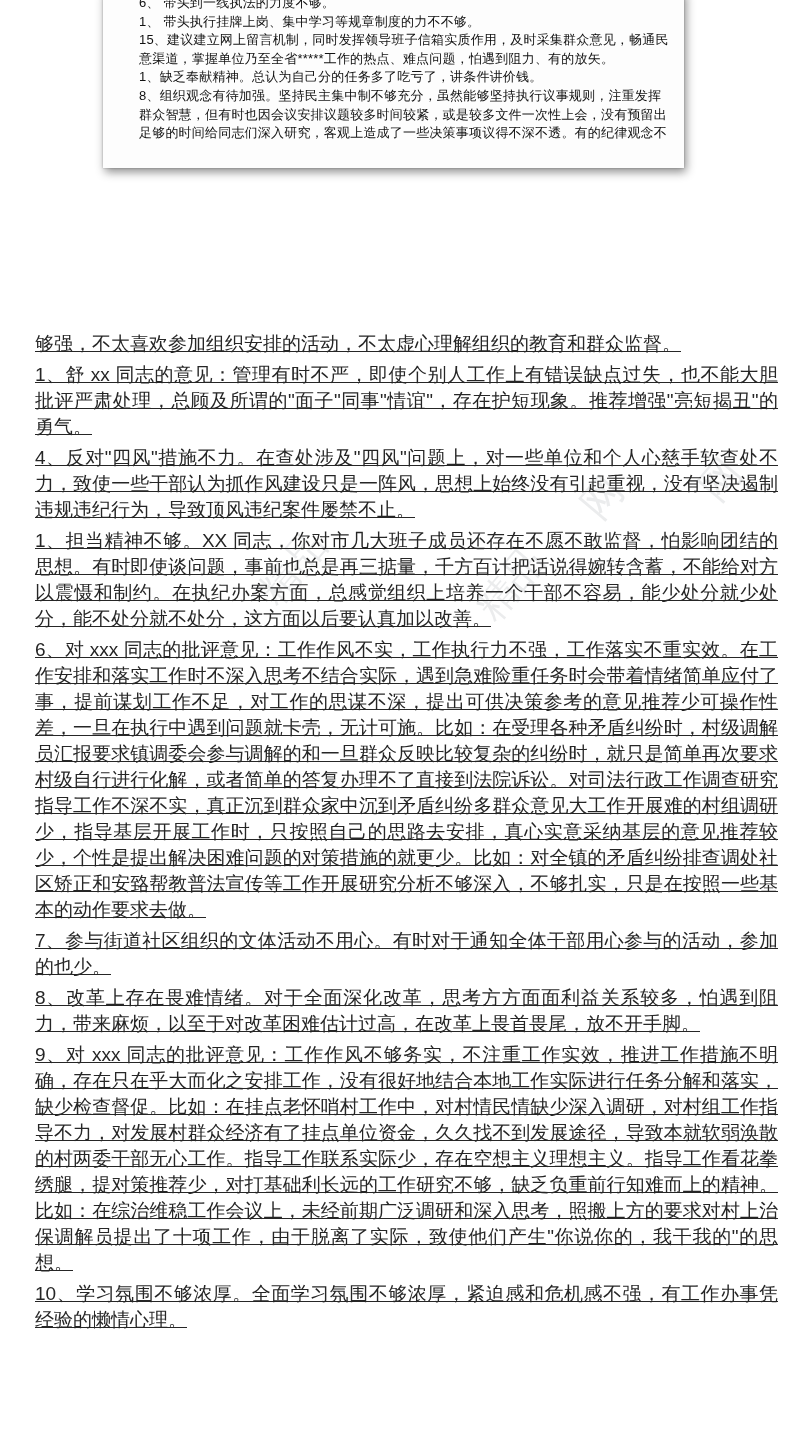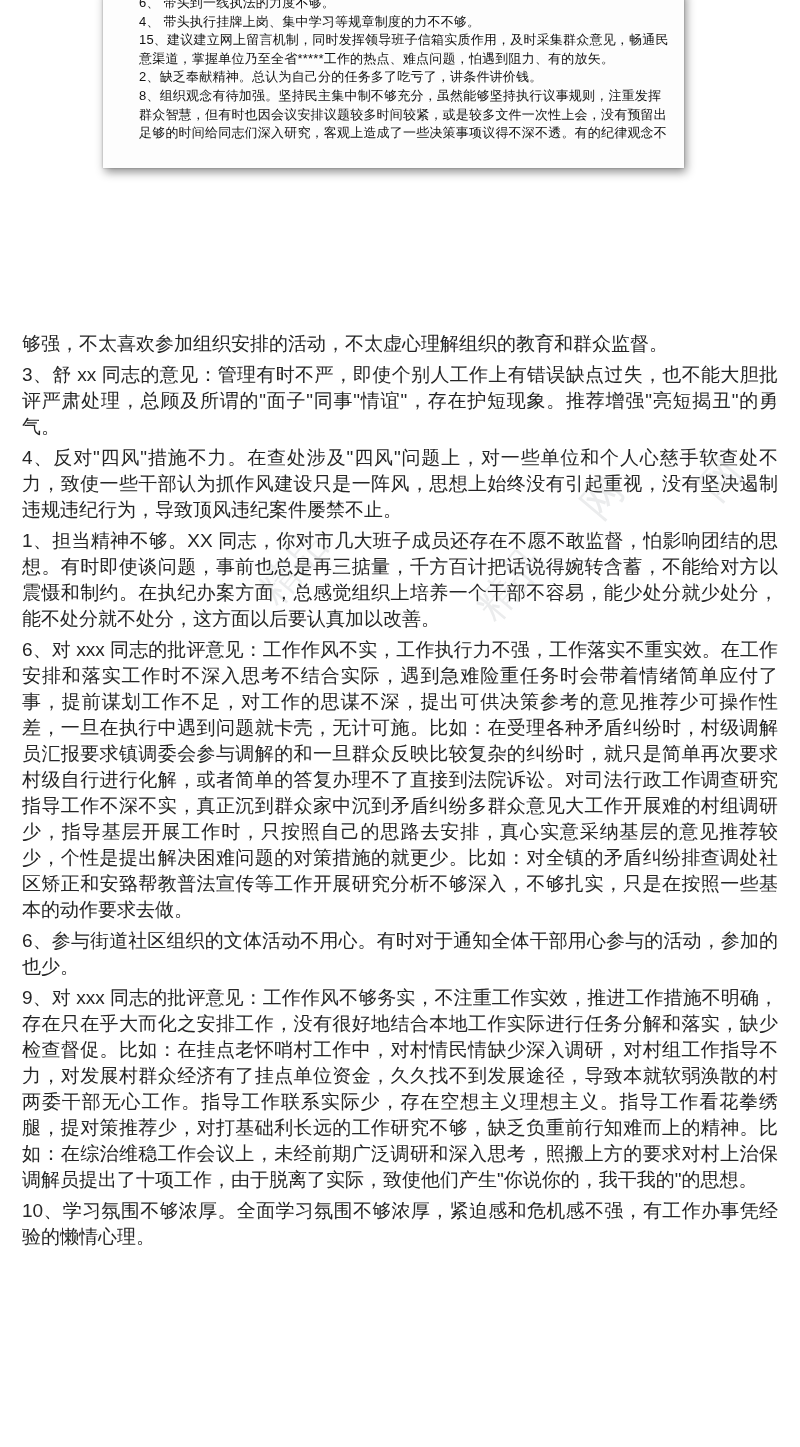--- a/index.html
+++ b/index.html
@@ -43,58 +43,60 @@
     position: absolute;
     left: 22px;
     top: 331px;
     width: 756px;
     color: #262626;
     font-size: 19px;
     line-height: 26px;
     text-align: justify;
   }
   .doc-body p {
-    margin: 0 0 5px 0;
+    margin: 0 0 5px 13px;
     padding: 0;
+    text-decoration: underline;
   }
   
   .wm {
     position: absolute;
     color: rgba(128, 134, 146, 0.16);
     font-size: 40px;
     transform: rotate(-50deg);
     pointer-events: none;
     white-space: nowrap;
   }
 </style>
 </head>
 <body>
 
 <div class="stage">
 
   <div class="thumb">
     <div class="thumb-line">6、 带头到一线执法的力度不够。</div>
-    <div class="thumb-line">4、 带头执行挂牌上岗、集中学习等规章制度的力不不够。</div>
+    <div class="thumb-line">1、 带头执行挂牌上岗、集中学习等规章制度的力不不够。</div>
     <div class="thumb-line">15、建议建立网上留言机制，同时发挥领导班子信箱实质作用，及时采集群众意见，畅通民</div>
     <div class="thumb-line">意渠道，掌握单位乃至全省*****工作的热点、难点问题，怕遇到阻力、有的放矢。</div>
-    <div class="thumb-line">2、缺乏奉献精神。总认为自己分的任务多了吃亏了，讲条件讲价钱。</div>
+    <div class="thumb-line">1、缺乏奉献精神。总认为自己分的任务多了吃亏了，讲条件讲价钱。</div>
     <div class="thumb-line">8、组织观念有待加强。坚持民主集中制不够充分，虽然能够坚持执行议事规则，注重发挥</div>
     <div class="thumb-line">群众智慧，但有时也因会议安排议题较多时间较紧，或是较多文件一次性上会，没有预留出</div>
     <div class="thumb-line">足够的时间给同志们深入研究，客观上造成了一些决策事项议得不深不透。有的纪律观念不</div>
   </div>
 
   <span class="wm" style="left:252px; top:540px;">精品</span>
   <span class="wm" style="left:582px; top:470px;">网</span>
   <span class="wm" style="left:470px; top:556px;">精品</span>
   <span class="wm" style="left:700px; top:452px;">网</span>
 
   <div class="doc-body">
     <p>够强，不太喜欢参加组织安排的活动，不太虚心理解组织的教育和群众监督。</p>
-    <p>3、舒 xx 同志的意见：管理有时不严，即使个别人工作上有错误缺点过失，也不能大胆批评严肃处理，总顾及所谓的"面子"同事"情谊"，存在护短现象。推荐增强"亮短揭丑"的勇气。</p>
+    <p>1、舒 xx 同志的意见：管理有时不严，即使个别人工作上有错误缺点过失，也不能大胆批评严肃处理，总顾及所谓的"面子"同事"情谊"，存在护短现象。推荐增强"亮短揭丑"的勇气。</p>
     <p>4、反对"四风"措施不力。在查处涉及"四风"问题上，对一些单位和个人心慈手软查处不力，致使一些干部认为抓作风建设只是一阵风，思想上始终没有引起重视，没有坚决遏制违规违纪行为，导致顶风违纪案件屡禁不止。</p>
     <p>1、担当精神不够。XX 同志，你对市几大班子成员还存在不愿不敢监督，怕影响团结的思想。有时即使谈问题，事前也总是再三掂量，千方百计把话说得婉转含蓄，不能给对方以震慑和制约。在执纪办案方面，总感觉组织上培养一个干部不容易，能少处分就少处分，能不处分就不处分，这方面以后要认真加以改善。</p>
     <p>6、对 xxx 同志的批评意见：工作作风不实，工作执行力不强，工作落实不重实效。在工作安排和落实工作时不深入思考不结合实际，遇到急难险重任务时会带着情绪简单应付了事，提前谋划工作不足，对工作的思谋不深，提出可供决策参考的意见推荐少可操作性差，一旦在执行中遇到问题就卡壳，无计可施。比如：在受理各种矛盾纠纷时，村级调解员汇报要求镇调委会参与调解的和一旦群众反映比较复杂的纠纷时，就只是简单再次要求村级自行进行化解，或者简单的答复办理不了直接到法院诉讼。对司法行政工作调查研究指导工作不深不实，真正沉到群众家中沉到矛盾纠纷多群众意见大工作开展难的村组调研少，指导基层开展工作时，只按照自己的思路去安排，真心实意采纳基层的意见推荐较少，个性是提出解决困难问题的对策措施的就更少。比如：对全镇的矛盾纠纷排查调处社区矫正和安臵帮教普法宣传等工作开展研究分析不够深入，不够扎实，只是在按照一些基本的动作要求去做。</p>
-    <p>6、参与街道社区组织的文体活动不用心。有时对于通知全体干部用心参与的活动，参加的也少。</p>
+    <p>7、参与街道社区组织的文体活动不用心。有时对于通知全体干部用心参与的活动，参加的也少。</p>
+    <p>8、改革上存在畏难情绪。对于全面深化改革，思考方方面面利益关系较多，怕遇到阻力，带来麻烦，以至于对改革困难估计过高，在改革上畏首畏尾，放不开手脚。</p>
     <p>9、对 xxx 同志的批评意见：工作作风不够务实，不注重工作实效，推进工作措施不明确，存在只在乎大而化之安排工作，没有很好地结合本地工作实际进行任务分解和落实，缺少检查督促。比如：在挂点老怀哨村工作中，对村情民情缺少深入调研，对村组工作指导不力，对发展村群众经济有了挂点单位资金，久久找不到发展途径，导致本就软弱涣散的村两委干部无心工作。指导工作联系实际少，存在空想主义理想主义。指导工作看花拳绣腿，提对策推荐少，对打基础利长远的工作研究不够，缺乏负重前行知难而上的精神。比如：在综治维稳工作会议上，未经前期广泛调研和深入思考，照搬上方的要求对村上治保调解员提出了十项工作，由于脱离了实际，致使他们产生"你说你的，我干我的"的思想。</p>
     <p>10、学习氛围不够浓厚。全面学习氛围不够浓厚，紧迫感和危机感不强，有工作办事凭经验的懒情心理。</p>
   </div>
 
 </div>
 
 </body></html>

